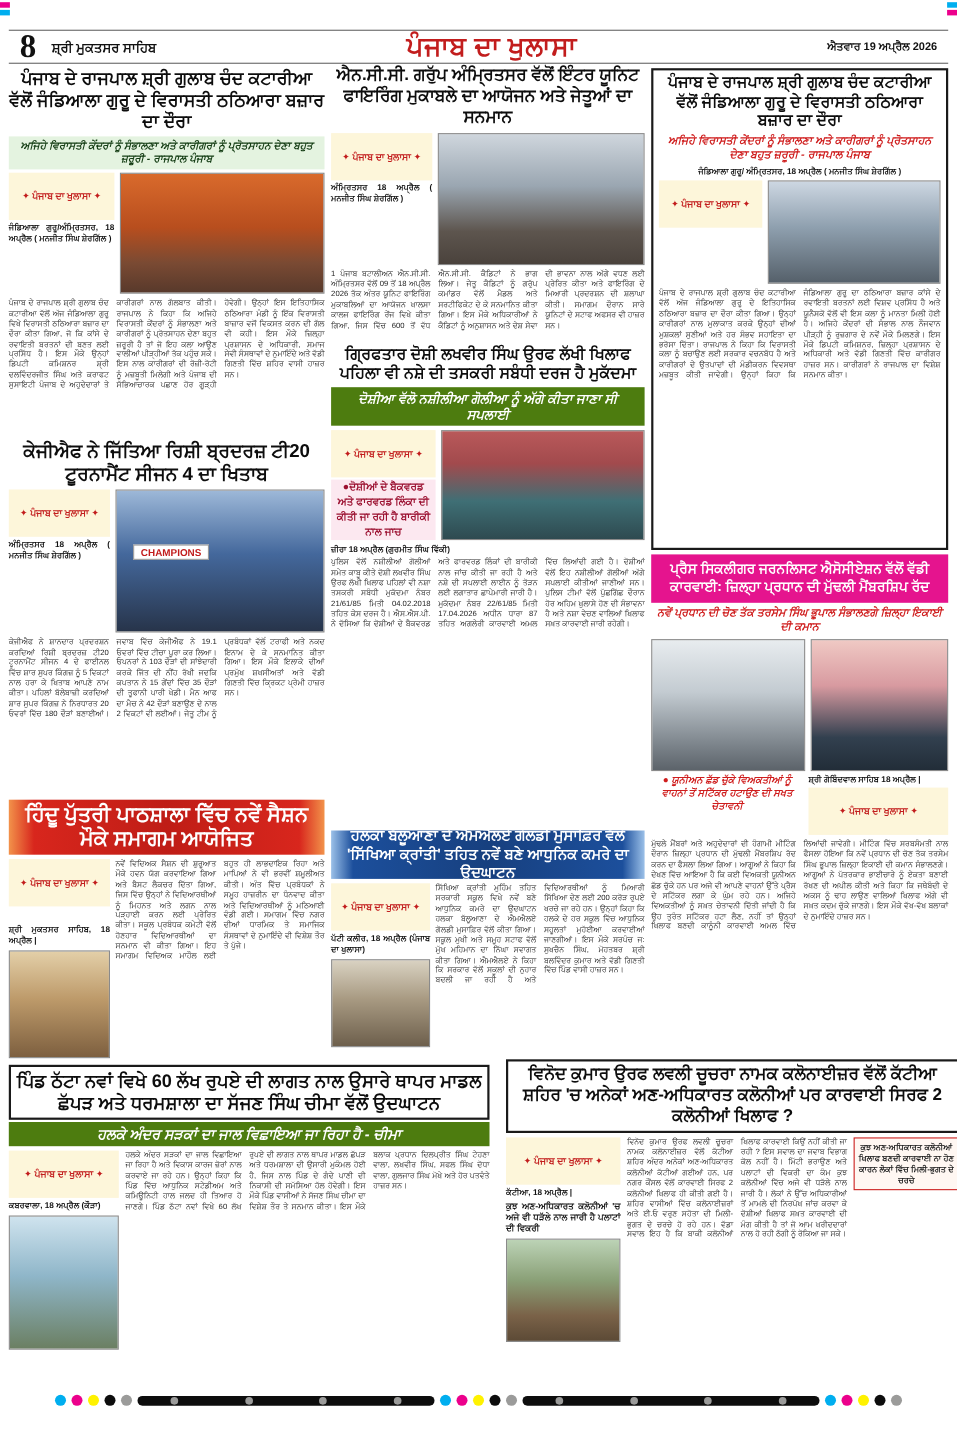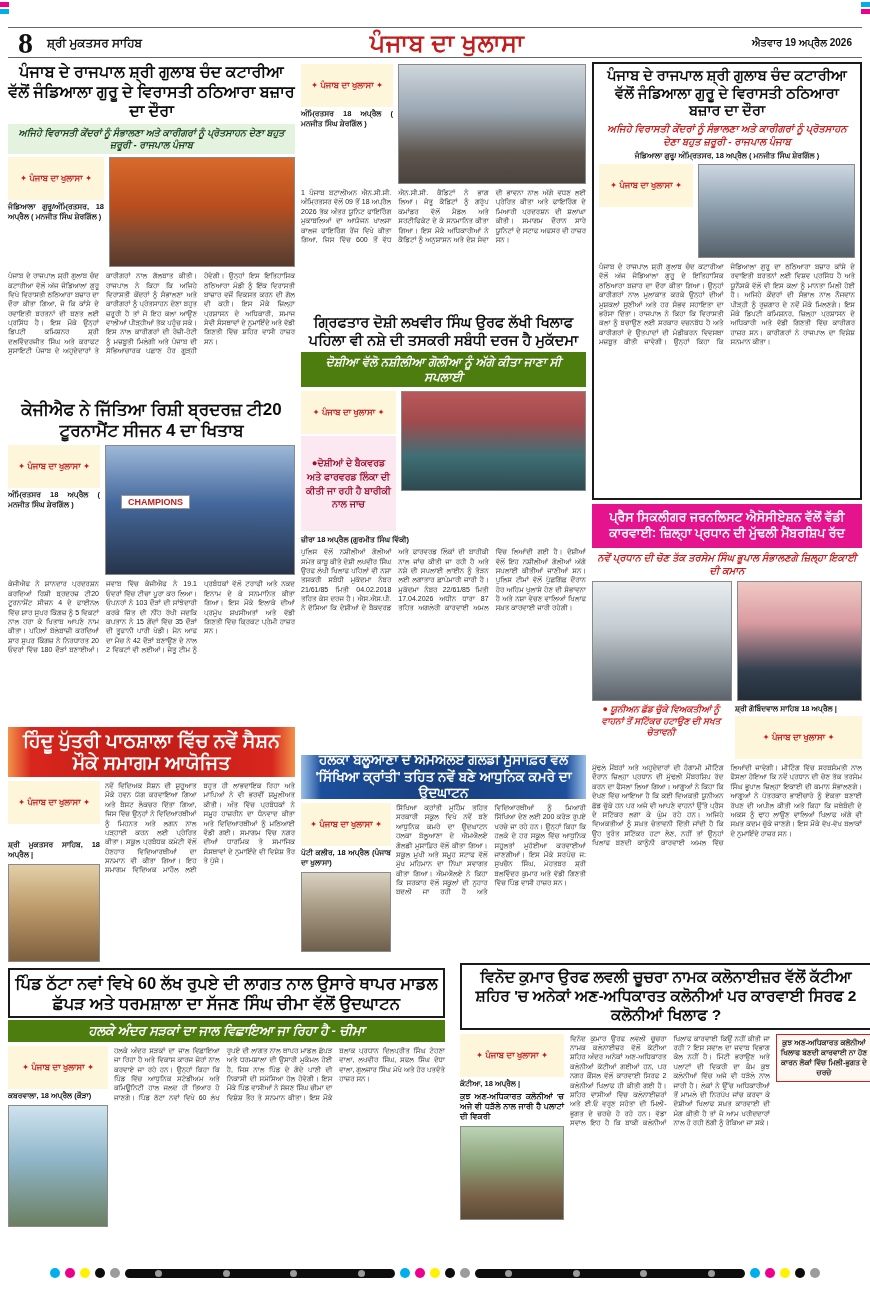--- a/index.html
+++ b/index.html
@@ -79,38 +79,39 @@
       <div style="width:96px;flex:none;">
         <div class="tag">✦ ਪੰਜਾਬ ਦਾ ਖੁਲਾਸਾ ✦</div>
         <div class="byline" style="margin-top:2px;">ਜੰਡਿਆਲਾ ਗੁਰੂ/ਅੰਮ੍ਰਿਤਸਰ, 18 ਅਪ੍ਰੈਲ ( ਮਨਜੀਤ ਸਿੰਘ ਸ਼ੇਰਗਿੱਲ )</div>
       </div>
       <div class="photo ph-stage" style="flex:1;height:108px;"></div>
     </div>
     <div class="bt c3" style="margin-top:4px;height:168px;">ਪੰਜਾਬ ਦੇ ਰਾਜਪਾਲ ਸ਼੍ਰੀ ਗੁਲਾਬ ਚੰਦ ਕਟਾਰੀਆ ਵੱਲੋਂ ਅੱਜ ਜੰਡਿਆਲਾ ਗੁਰੂ ਵਿਖੇ ਵਿਰਾਸਤੀ ਠਠਿਆਰਾ ਬਜ਼ਾਰ ਦਾ ਦੌਰਾ ਕੀਤਾ ਗਿਆ, ਜੋ ਕਿ ਕਾਂਸੇ ਦੇ ਰਵਾਇਤੀ ਬਰਤਨਾਂ ਦੀ ਬਣਤ ਲਈ ਪ੍ਰਸਿੱਧ ਹੈ। ਇਸ ਮੌਕੇ ਉਨ੍ਹਾਂ ਡਿਪਟੀ ਕਮਿਸ਼ਨਰ ਸ਼੍ਰੀ ਦਲਵਿੰਦਰਜੀਤ ਸਿੰਘ ਅਤੇ ਕਰਾਫਟ ਸੁਸਾਇਟੀ ਪੰਜਾਬ ਦੇ ਅਹੁਦੇਦਾਰਾਂ ਤੇ ਕਾਰੀਗਰਾਂ ਨਾਲ ਗੱਲਬਾਤ ਕੀਤੀ। ਰਾਜਪਾਲ ਨੇ ਕਿਹਾ ਕਿ ਅਜਿਹੇ ਵਿਰਾਸਤੀ ਕੇਂਦਰਾਂ ਨੂੰ ਸੰਭਾਲਣਾ ਅਤੇ ਕਾਰੀਗਰਾਂ ਨੂੰ ਪ੍ਰੋਤਸਾਹਨ ਦੇਣਾ ਬਹੁਤ ਜ਼ਰੂਰੀ ਹੈ ਤਾਂ ਜੋ ਇਹ ਕਲਾ ਆਉਣ ਵਾਲੀਆਂ ਪੀੜ੍ਹੀਆਂ ਤੱਕ ਪਹੁੰਚ ਸਕੇ। ਇਸ ਨਾਲ ਕਾਰੀਗਰਾਂ ਦੀ ਰੋਜ਼ੀ-ਰੋਟੀ ਨੂੰ ਮਜ਼ਬੂਤੀ ਮਿਲੇਗੀ ਅਤੇ ਪੰਜਾਬ ਦੀ ਸੱਭਿਆਚਾਰਕ ਪਛਾਣ ਹੋਰ ਗੂੜ੍ਹੀ ਹੋਵੇਗੀ। ਉਨ੍ਹਾਂ ਇਸ ਇਤਿਹਾਸਿਕ ਠਠਿਆਰਾ ਮੰਡੀ ਨੂੰ ਇੱਕ ਵਿਰਾਸਤੀ ਬਾਜ਼ਾਰ ਵਜੋਂ ਵਿਕਸਤ ਕਰਨ ਦੀ ਗੱਲ ਵੀ ਕਹੀ। ਇਸ ਮੌਕੇ ਜ਼ਿਲ੍ਹਾ ਪ੍ਰਸ਼ਾਸਨ ਦੇ ਅਧਿਕਾਰੀ, ਸਮਾਜ ਸੇਵੀ ਸੰਸਥਾਵਾਂ ਦੇ ਨੁਮਾਇੰਦੇ ਅਤੇ ਵੱਡੀ ਗਿਣਤੀ ਵਿੱਚ ਸ਼ਹਿਰ ਵਾਸੀ ਹਾਜ਼ਰ ਸਨ।</div>
   </div>
 
   <div class="abs" style="left:301px;top:60px;width:285px;height:252px;">
+    <div class="hl" style="font-size:15.5px;">ਐਨ.ਸੀ.ਸੀ. ਗਰੁੱਪ ਅੰਮ੍ਰਿਤਸਰ ਵੱਲੋਂ ਇੰਟਰ ਯੂਨਿਟ ਫਾਇਰਿੰਗ ਮੁਕਾਬਲੇ ਦਾ ਆਯੋਜਨ ਅਤੇ ਜੇਤੂਆਂ ਦਾ ਸਨਮਾਨ</div>
     <div style="display:flex;gap:5px;margin-top:4px;">
       <div style="width:92px;flex:none;">
         <div class="tag">✦ ਪੰਜਾਬ ਦਾ ਖੁਲਾਸਾ ✦</div>
         <div class="byline" style="margin-top:2px;">ਅੰਮ੍ਰਿਤਸਰ 18 ਅਪ੍ਰੈਲ ( ਮਨਜੀਤ ਸਿੰਘ ਸ਼ੇਰਗਿੱਲ )</div>
       </div>
       <div class="photo ph-cadets" style="flex:1;height:118px;"></div>
     </div>
     <div class="bt c3" style="margin-top:4px;height:78px;">1 ਪੰਜਾਬ ਬਟਾਲੀਅਨ ਐਨ.ਸੀ.ਸੀ. ਅੰਮ੍ਰਿਤਸਰ ਵੱਲੋਂ 09 ਤੋਂ 18 ਅਪ੍ਰੈਲ 2026 ਤੱਕ ਅੰਤਰ ਯੂਨਿਟ ਫਾਇਰਿੰਗ ਮੁਕਾਬਲਿਆਂ ਦਾ ਆਯੋਜਨ ਖਾਲਸਾ ਕਾਲਜ ਫਾਇਰਿੰਗ ਰੇਂਜ ਵਿਖੇ ਕੀਤਾ ਗਿਆ, ਜਿਸ ਵਿੱਚ 600 ਤੋਂ ਵੱਧ ਐਨ.ਸੀ.ਸੀ. ਕੈਡਿਟਾਂ ਨੇ ਭਾਗ ਲਿਆ। ਜੇਤੂ ਕੈਡਿਟਾਂ ਨੂੰ ਗਰੁੱਪ ਕਮਾਂਡਰ ਵੱਲੋਂ ਮੈਡਲ ਅਤੇ ਸਰਟੀਫਿਕੇਟ ਦੇ ਕੇ ਸਨਮਾਨਿਤ ਕੀਤਾ ਗਿਆ। ਇਸ ਮੌਕੇ ਅਧਿਕਾਰੀਆਂ ਨੇ ਕੈਡਿਟਾਂ ਨੂੰ ਅਨੁਸ਼ਾਸਨ ਅਤੇ ਦੇਸ਼ ਸੇਵਾ ਦੀ ਭਾਵਨਾ ਨਾਲ ਅੱਗੇ ਵਧਣ ਲਈ ਪ੍ਰੇਰਿਤ ਕੀਤਾ ਅਤੇ ਫਾਇਰਿੰਗ ਦੇ ਮਿਆਰੀ ਪ੍ਰਦਰਸ਼ਨ ਦੀ ਸ਼ਲਾਘਾ ਕੀਤੀ। ਸਮਾਗਮ ਦੌਰਾਨ ਸਾਰੇ ਯੂਨਿਟਾਂ ਦੇ ਸਟਾਫ ਅਫਸਰ ਵੀ ਹਾਜ਼ਰ ਸਨ।</div>
   </div>
 
   <div class="abs" style="left:301px;top:314px;width:285px;height:432px;">
     <div class="hl" style="font-size:14.5px;">ਗ੍ਰਿਫਤਾਰ ਦੋਸ਼ੀ ਲਖਵੀਰ ਸਿੰਘ ਉਰਫ ਲੱਖੀ ਖਿਲਾਫ ਪਹਿਲਾ ਵੀ ਨਸ਼ੇ ਦੀ ਤਸਕਰੀ ਸਬੰਧੀ ਦਰਜ ਹੈ ਮੁਕੱਦਮਾ</div>
     <div class="strip-red" style="margin-top:3px;">ਦੋਸ਼ੀਆ ਵੱਲੋ ਨਸ਼ੀਲੀਆ ਗੋਲੀਆ ਨੂੰ ਅੱਗੇ ਕੀਤਾ ਜਾਣਾ ਸੀ ਸਪਲਾਈ</div>
     <div style="display:flex;gap:5px;margin-top:4px;">
       <div style="width:95px;flex:none;">
         <div class="tag">✦ ਪੰਜਾਬ ਦਾ ਖੁਲਾਸਾ ✦</div>
         <div style="background:#fce8f0;color:#9b1030;font-weight:bold;font-size:9.5px;text-align:center;
-                    padding:20px 3px;margin-top:2px;line-height:1.45;">●ਦੋਸ਼ੀਆਂ ਦੇ ਬੈਕਵਰਡ ਅਤੇ ਫਾਰਵਰਡ ਲਿੰਕਾ ਦੀ ਕੀਤੀ ਜਾ ਰਹੀ ਹੈ ਬਾਰੀਕੀ ਨਾਲ ਜਾਚ</div>
+                    padding:0 3px;margin-top:2px;line-height:1.45;">●ਦੋਸ਼ੀਆਂ ਦੇ ਬੈਕਵਰਡ ਅਤੇ ਫਾਰਵਰਡ ਲਿੰਕਾ ਦੀ ਕੀਤੀ ਜਾ ਰਹੀ ਹੈ ਬਾਰੀਕੀ ਨਾਲ ਜਾਚ</div>
       </div>
       <div class="photo ph-police" style="flex:1;height:98px;"></div>
     </div>
     <div class="byline" style="margin-top:4px;">ਜ਼ੀਰਾ 18 ਅਪ੍ਰੈਲ (ਗੁਰਮੀਤ ਸਿੰਘ ਵਿੱਕੀ)</div>
     <div class="bt c3" style="margin-top:2px;height:268px;">ਪੁਲਿਸ ਵੱਲੋਂ ਨਸ਼ੀਲੀਆਂ ਗੋਲੀਆਂ ਸਮੇਤ ਕਾਬੂ ਕੀਤੇ ਦੋਸ਼ੀ ਲਖਵੀਰ ਸਿੰਘ ਉਰਫ ਲੱਖੀ ਖਿਲਾਫ ਪਹਿਲਾਂ ਵੀ ਨਸ਼ਾ ਤਸਕਰੀ ਸਬੰਧੀ ਮੁਕੱਦਮਾ ਨੰਬਰ 21/61/85 ਮਿਤੀ 04.02.2018 ਤਹਿਤ ਕੇਸ ਦਰਜ ਹੈ। ਐਸ.ਐਸ.ਪੀ. ਨੇ ਦੱਸਿਆ ਕਿ ਦੋਸ਼ੀਆਂ ਦੇ ਬੈਕਵਰਡ ਅਤੇ ਫਾਰਵਰਡ ਲਿੰਕਾਂ ਦੀ ਬਾਰੀਕੀ ਨਾਲ ਜਾਂਚ ਕੀਤੀ ਜਾ ਰਹੀ ਹੈ ਅਤੇ ਨਸ਼ੇ ਦੀ ਸਪਲਾਈ ਲਾਈਨ ਨੂੰ ਤੋੜਨ ਲਈ ਲਗਾਤਾਰ ਛਾਪੇਮਾਰੀ ਜਾਰੀ ਹੈ। ਮੁਕੱਦਮਾ ਨੰਬਰ 22/61/85 ਮਿਤੀ 17.04.2026 ਅਧੀਨ ਧਾਰਾ 87 ਤਹਿਤ ਅਗਲੇਰੀ ਕਾਰਵਾਈ ਅਮਲ ਵਿੱਚ ਲਿਆਂਦੀ ਗਈ ਹੈ। ਦੋਸ਼ੀਆਂ ਵੱਲੋਂ ਇਹ ਨਸ਼ੀਲੀਆਂ ਗੋਲੀਆਂ ਅੱਗੇ ਸਪਲਾਈ ਕੀਤੀਆਂ ਜਾਣੀਆਂ ਸਨ। ਪੁਲਿਸ ਟੀਮਾਂ ਵੱਲੋਂ ਪੁੱਛਗਿੱਛ ਦੌਰਾਨ ਹੋਰ ਅਹਿਮ ਖੁਲਾਸੇ ਹੋਣ ਦੀ ਸੰਭਾਵਨਾ ਹੈ ਅਤੇ ਨਸ਼ਾ ਵੇਚਣ ਵਾਲਿਆਂ ਖਿਲਾਫ ਸਖ਼ਤ ਕਾਰਵਾਈ ਜਾਰੀ ਰਹੇਗੀ।</div>
   </div>
 
   <div class="abs hl-box" style="left:592px;top:62px;width:270px;height:438px;">
     <div class="hl" style="font-size:14.5px;">ਪੰਜਾਬ ਦੇ ਰਾਜਪਾਲ ਸ਼੍ਰੀ ਗੁਲਾਬ ਚੰਦ ਕਟਾਰੀਆ ਵੱਲੋਂ ਜੰਡਿਆਲਾ ਗੁਰੂ ਦੇ ਵਿਰਾਸਤੀ ਠਠਿਆਰਾ ਬਜ਼ਾਰ ਦਾ ਦੌਰਾ</div>
     <div class="sub-red-it" style="margin-top:2px;">ਅਜਿਹੇ ਵਿਰਾਸਤੀ ਕੇਂਦਰਾਂ ਨੂੰ ਸੰਭਾਲਣਾ ਅਤੇ ਕਾਰੀਗਰਾਂ ਨੂੰ ਪ੍ਰੋਤਸਾਹਨ ਦੇਣਾ ਬਹੁਤ ਜ਼ਰੂਰੀ - ਰਾਜਪਾਲ ਪੰਜਾਬ</div>

